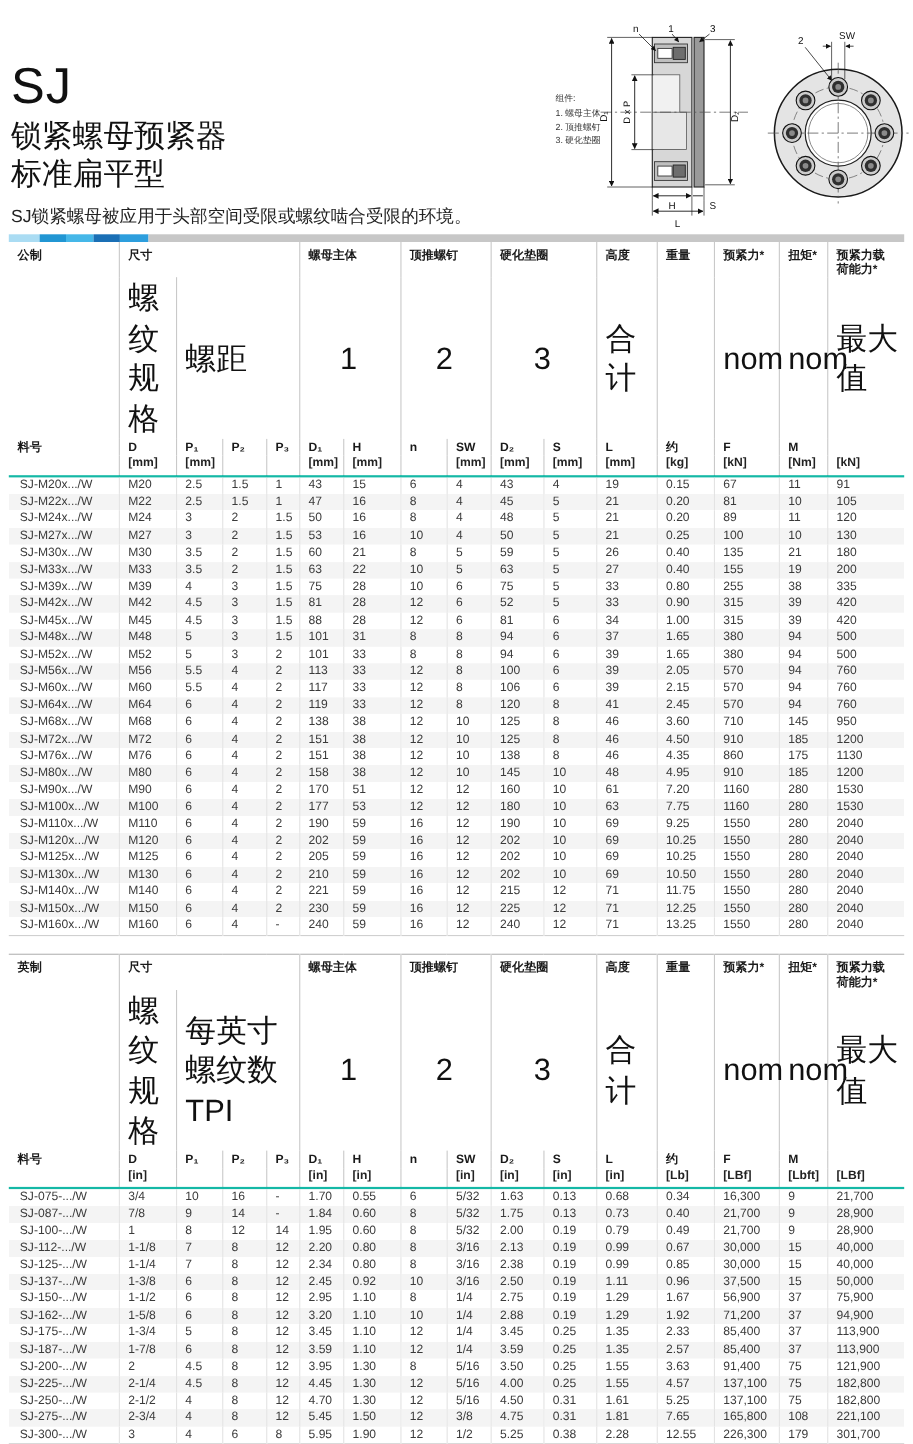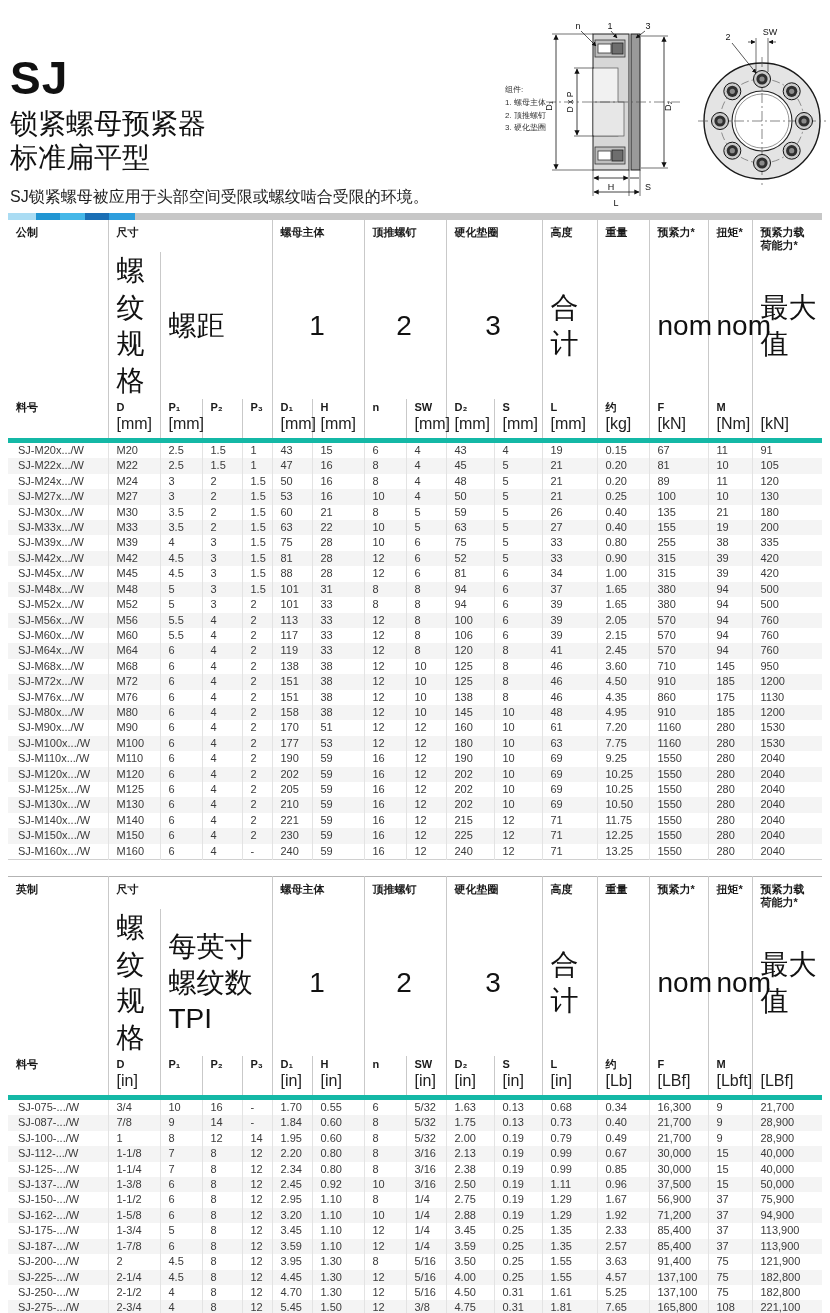--- a/index.html
+++ b/index.html
@@ -1,37 +1,37 @@
 <!DOCTYPE html>
 <html><head>
 <meta charset="utf-8">
 <style>
 *{box-sizing:border-box;margin:0;padding:0}
 html,body{background:#fff}
 body{width:830px;height:1313px;font-family:"Liberation Sans","DejaVu Sans",sans-serif;color:#1a1a1a;position:relative;overflow:hidden}
 .hdr{position:relative;height:213px}
 .title{position:absolute;left:10px;top:54px}
-.code{font-size:46px;font-weight:700;letter-spacing:1px;line-height:1.05;color:#111}
+.code{font-size:46px;font-weight:400;letter-spacing:1px;line-height:1.05;color:#111}
 .sub{font-size:28px;line-height:1.22;margin-top:5px;color:#111}
 .desc{font-size:16px;margin-top:11px;color:#222}
 .legend{position:absolute;left:505px;top:84px;font-size:8px;line-height:1.6;color:#333}
 .svg-section{position:absolute;left:538px;top:20px}
 .svg-front{position:absolute;left:690px;top:26px}
 .band{margin-left:8px;width:814px;height:7px;display:flex}
 .band i{display:block;height:100%}
 table{border-collapse:collapse;table-layout:fixed;width:814px;margin-left:8px;font-size:11px;border-bottom:1px solid #d0d0d0}
 .imperial{margin-top:16px;border-top:1px solid #b3b3b3}
 th,td{text-align:left}
-thead{border-bottom:5px solid #14b8a6}
+thead{border-bottom:2px solid #14b8a6}
 thead th:not(:first-child){border-left:1px solid #c9c9c9}
 tr.g th{font-weight:bold;vertical-align:top;padding:6px 2px 0 8px;font-size:11px;white-space:pre-line;line-height:1.2}
 tr.sub th{font-weight:normal;padding:1px 2px 0 8px;line-height:1.3}
 tr.sub th.ctr{text-align:center;padding-left:0}
 tr.cols th{font-weight:bold;padding:1px 2px 0 8px;line-height:1.3}
-tr.units th{font-weight:normal;font-size:16px;padding:0 2px 3px 8px;line-height:1.3;color:#222}
+tr.units th{font-weight:bold;font-size:11px;padding:0 2px 3px 8px;line-height:1.3;color:#222}
 tbody td{border-left:1px solid #e3e3e3;height:15.4px;line-height:15.4px;padding:0 2px 0 8px;white-space:nowrap;overflow:hidden;color:#3a3a3a}
 tbody td:first-child{border-left:none;padding-left:10px}
 tbody tr:nth-child(even){background:#f4f4f4}
 svg text{font-family:"Liberation Sans","DejaVu Sans",sans-serif}
 </style>
 </head>
 <body>
 
 <div class="hdr">
   <div class="title">

